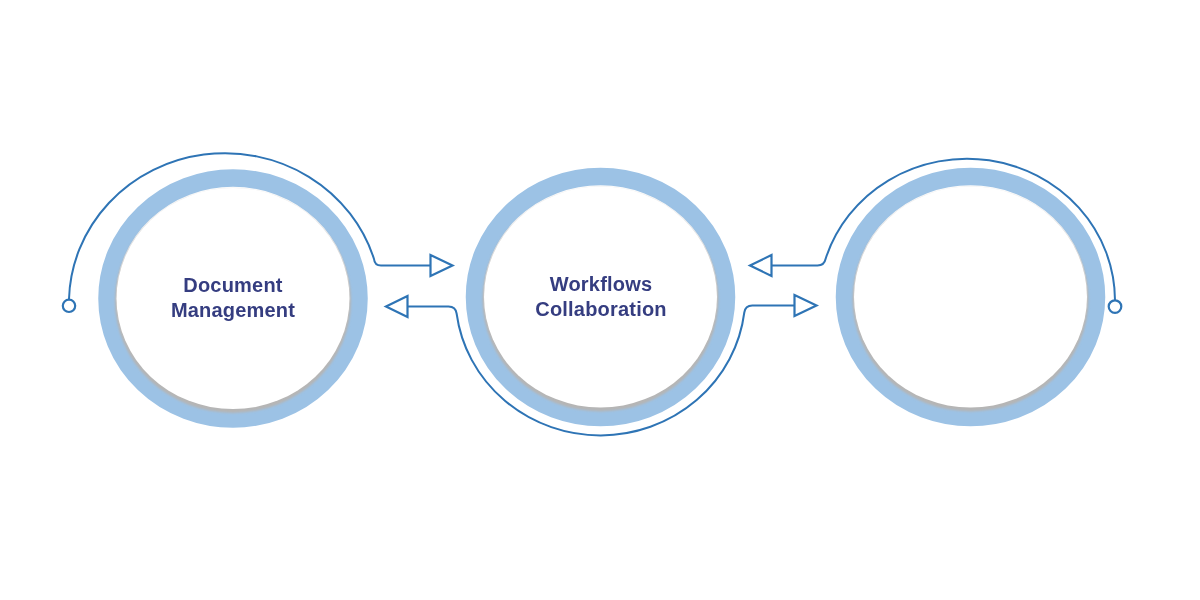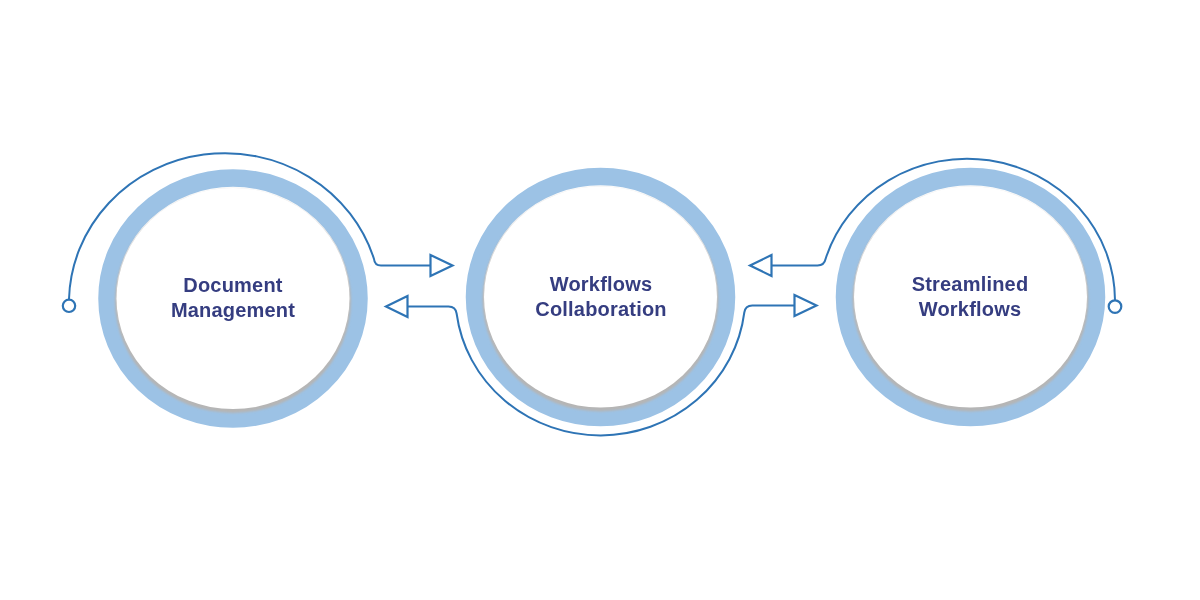--- a/index.html
+++ b/index.html
@@ -87,15 +87,14 @@
       <ellipse class="ring" cx="970.5" cy="297" rx="126" ry="120.5"></ellipse>
       <ellipse class="ring-shadow" cx="970.5" cy="299.5" rx="118" ry="112" filter="url(#soft)"></ellipse>
       <ellipse class="node-face" cx="970.5" cy="297" rx="116.5" ry="110.5"></ellipse>
     </g>
   </svg>
 
   <div class="node-label label-doc">Document Management</div>
 
   <div class="node-label label-col">Workflows Collaboration</div>
 
-  <div class="node-label label-wfl">Streamlined Workflows</div>
 
 </div>
 
 </body></html>

